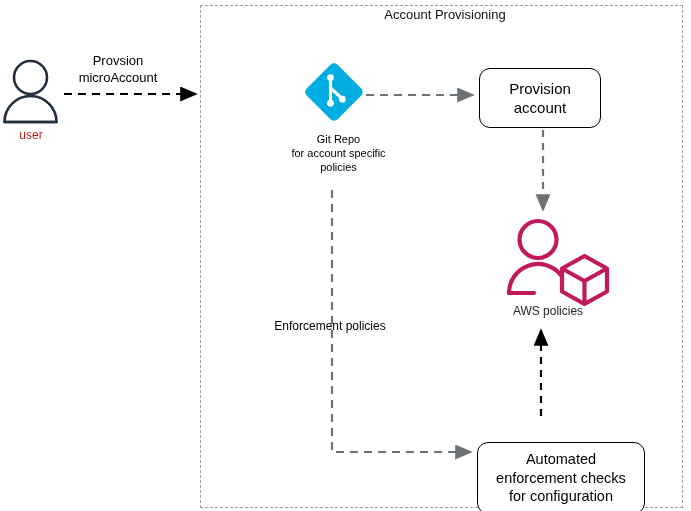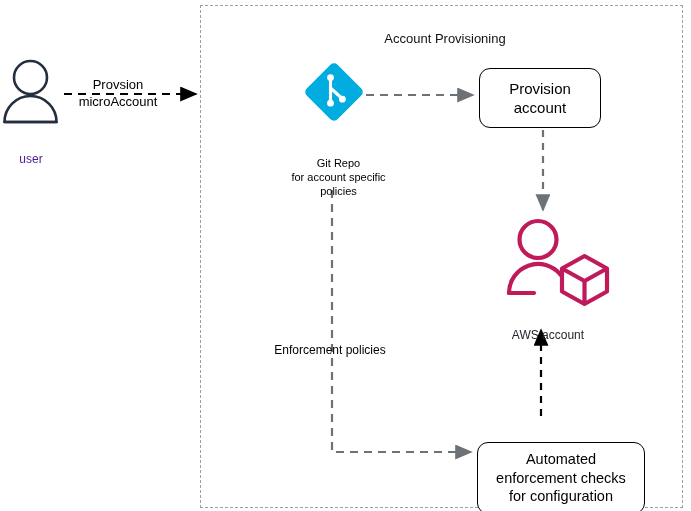--- a/index.html
+++ b/index.html
@@ -22,21 +22,20 @@
     width: 691px;
     height: 511px;
   }
   .txt {
     position: absolute;
     color: #000000;
     text-align: center;
     line-height: 1.28;
     white-space: pre-line;
     user-select: none;
-    margin-top: 24px;
   }
   
   .group-box {
     position: absolute;
     left: 200px;
     top: 5px;
     width: 483px;
     height: 503px;
     border: 1px dashed #9aa0a6;
     box-sizing: border-box;
@@ -48,21 +47,21 @@
     width: 220px;
     font-size: 13px;
     color: #111111;
   }
   
   .user-label {
     left: 0px;
     top: 128px;
     width: 62px;
     font-size: 12px;
-    color: #4c1d95;
+    color: #b91c1c;
   }
   .edge-label-1 {
     left: 42px;
     top: 53px;
     width: 152px;
     font-size: 13px;
   }
   
   .gitrepo-label {
     left: 261px;
@@ -193,17 +192,17 @@
     <span>Provision
 account</span>
   </div>
 
   <div class="box box-enforcement">
     <span>Automated
 enforcement checks
 for configuration</span>
   </div>
 
-  <div class="txt aws-label">AWS account</div>
+  <div class="txt aws-label">AWS policies</div>
 
   <div class="txt enforce-label">Enforcement policies</div>
 
 </div>
 
 </body></html>

